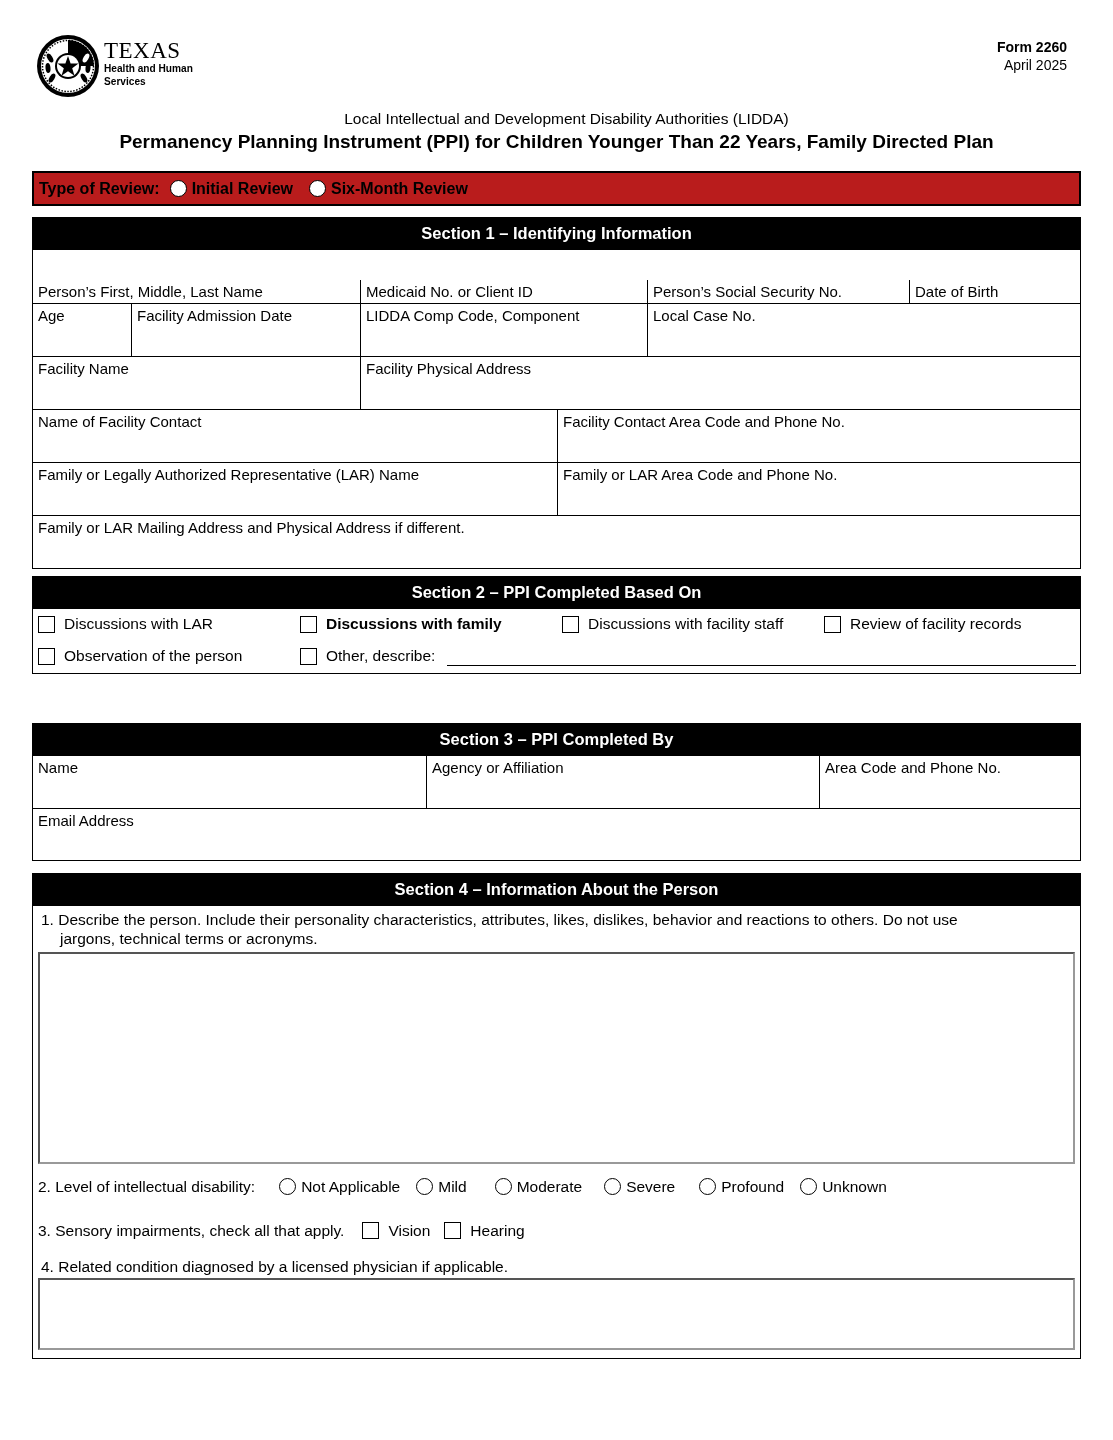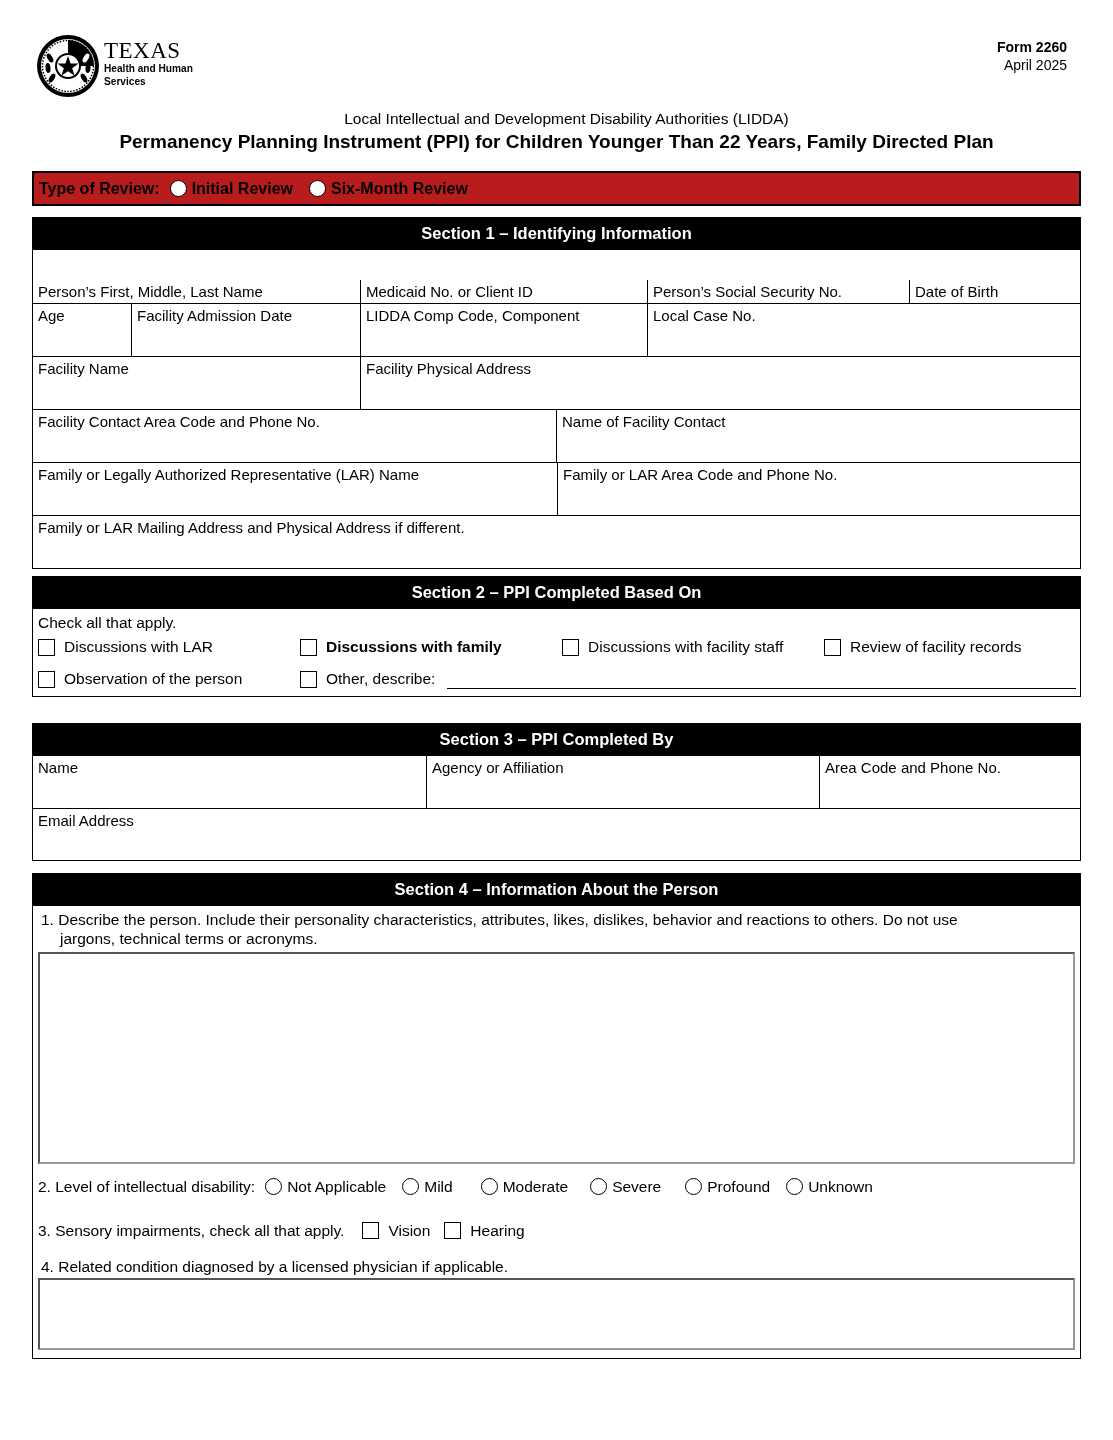--- a/index.html
+++ b/index.html
@@ -83,35 +83,34 @@
     <div class="cell" style="width:98px;">Age</div>
     <div class="cell" style="width:229px;">Facility Admission Date</div>
     <div class="cell" style="width:287px;">LIDDA Comp Code, Component</div>
     <div class="cell" style="width:262px;">Local Case No.</div>
   </div>
   <div class="row">
     <div class="cell" style="width:327px;">Facility Name</div>
     <div class="cell" style="flex:1;">Facility Physical Address</div>
   </div>
   <div class="row">
+    <div class="cell" style="width:524px;">Name of Facility Contact</div>
     <div class="cell" style="flex:1;">Facility Contact Area Code and Phone No.</div>
-    <div class="cell" style="width:524px;">Name of Facility Contact</div>
   </div>
   <div class="row">
     <div class="cell" style="width:524px;">Family or Legally Authorized Representative (LAR) Name</div>
     <div class="cell" style="flex:1;">Family or LAR Area Code and Phone No.</div>
   </div>
   <div class="row">
     <div class="cell" style="flex:1;">Family or LAR Mailing Address and Physical Address if different.</div>
   </div>
 </div>
 
 <div class="section" style="top:576px;">
   <div class="sec-head">Section 2 – PPI Completed Based On</div>
-  <div style="font-size:15.5px; padding:5px 5px 0;">Check all that apply.</div>
   <div class="cb-row" style="height:30px;">
     <span class="cb-item" style="width:262px;">
         <span class="check"></span>
         <span>Discussions with LAR</span>
       </span>
     <span class="cb-item" style="width:262px;font-weight:bold;">
         <span class="check"></span>
         <span>Discussions with family</span>
       </span>
     <span class="cb-item" style="width:262px;">
@@ -149,21 +148,21 @@
 </div>
 
 <div class="section" style="top:873px; height:486px;">
   <div class="sec-head">Section 4 – Information About the Person</div>
   <div class="q" style="padding-top:4px; line-height:19px;">
     <div>1. Describe the person. Include their personality characteristics, attributes, likes, dislikes, behavior and reactions to others. Do not use</div>
     <div style="padding-left:19px;">jargons, technical terms or acronyms.</div>
   </div>
   <div class="textbox" style="height:212px; margin-top:4px;"></div>
   <div class="q" style="padding-left:5px; margin-top:14px; display:flex; align-items:center;">
-    <span style="margin-right:10px;">2. Level of intellectual disability:</span>
+    <span style="margin-right:24px;">2. Level of intellectual disability:</span>
     <span style="margin-right:16px;"><span class="radio"></span><span>Not Applicable</span></span>
     <span style="margin-right:28px;"><span class="radio"></span><span>Mild</span></span>
     <span style="margin-right:22px;"><span class="radio"></span><span>Moderate</span></span>
     <span style="margin-right:24px;"><span class="radio"></span><span>Severe</span></span>
     <span style="margin-right:16px;"><span class="radio"></span><span>Profound</span></span>
     <span><span class="radio"></span><span>Unknown</span></span>
   </div>
   <div class="q" style="padding-left:5px; margin-top:26px; display:flex; align-items:center;">
     <span style="margin-right:18px;">3. Sensory impairments, check all that apply.</span>
     <span style="margin-right:14px;"><span class="check"></span><span>Vision</span></span>

